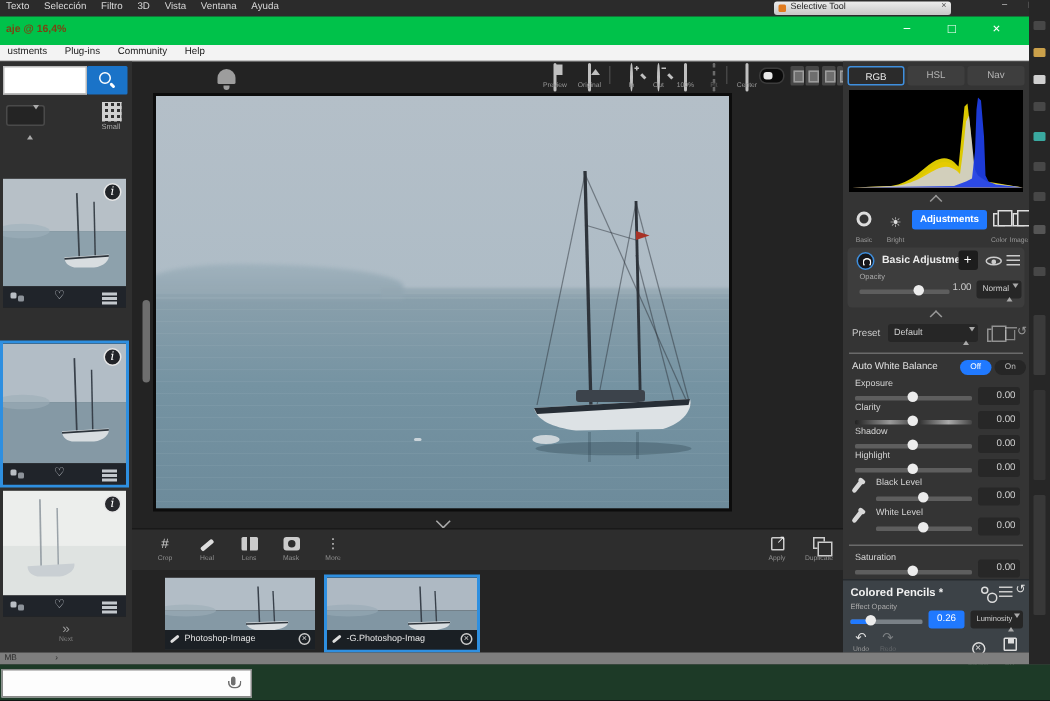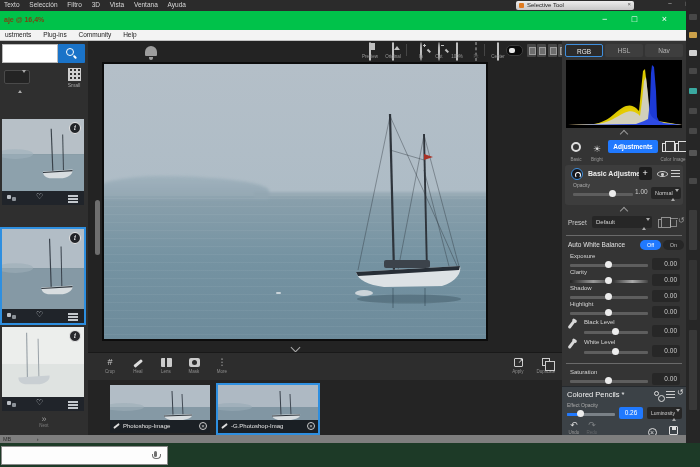--- a/index.html
+++ b/index.html
@@ -143,21 +143,21 @@
   .dd{position:absolute;height:12px;background:#262626;border-radius:2px;color:#d0d0d0;font-size:5.5px;line-height:12px;padding-left:4px;}
   .dd .tris{position:absolute;right:2px;top:2px;}
   .tri-u{width:0;height:0;border-left:2.5px solid transparent;border-right:2.5px solid transparent;border-bottom:3px solid #aaa;margin-bottom:1.5px;}
   .tri-d{width:0;height:0;border-left:2.5px solid transparent;border-right:2.5px solid transparent;border-top:3px solid #aaa;}
   .divider{position:absolute;left:4px;width:116px;height:1px;background:#6a6a6a;}
   .pill{position:absolute;height:10px;border-radius:5px;font-size:5.5px;line-height:10px;text-align:center;color:#fff;}
   .dropper{position:absolute;width:2.6px;height:9px;background:#d8d8d8;border-radius:1px 1px 2px 2px;transform:rotate(38deg);}
   .dropper::after{content:"";position:absolute;left:-1px;top:-2px;width:4.5px;height:3px;background:#d8d8d8;border-radius:2px;}
   .sl-lbl{position:absolute;font-size:6px;color:#d4d4d4;}
   .effect-panel{position:absolute;left:0;top:345px;width:124px;height:49px;background:#3c4247;border-top:1px solid #262a2e;}
-  .ep-title{position:absolute;left:5px;top:3px;font-size:7.5px;font-weight:normal;color:#f2f2f2;}
+  .ep-title{position:absolute;left:5px;top:3px;font-size:7.5px;font-weight:bold;color:#f2f2f2;}
   .link-ic{position:absolute;width:5px;height:5px;border:1.3px solid #ddd;border-radius:50%;}
   .link-ic::after{content:"";position:absolute;left:2.5px;top:2.5px;width:5px;height:5px;border:1.3px solid #ddd;border-radius:50%;}
   .undo-g{font-size:9px;color:#ddd;line-height:9px;}
   .btn-lbl{font-size:4.5px;color:#9a9a9a;text-align:center;margin-top:0px;}
   .cancel-ic{display:inline-block;width:9px;height:9px;border:1px solid #ddd;border-radius:50%;color:#ddd;font-size:7px;line-height:8px;text-align:center;}
   .ok-ic{display:inline-block;width:9px;height:9px;border:1px solid #ddd;border-radius:1px;position:relative;}
   .ok-ic::after{content:"";position:absolute;left:2px;top:0;width:4px;height:3px;background:#ddd;}
 
   
   .statusbar{left:0;top:435px;width:700px;height:8px;background:#7e7e7e;color:#2c2c2c;font-size:5.5px;line-height:8px;}

